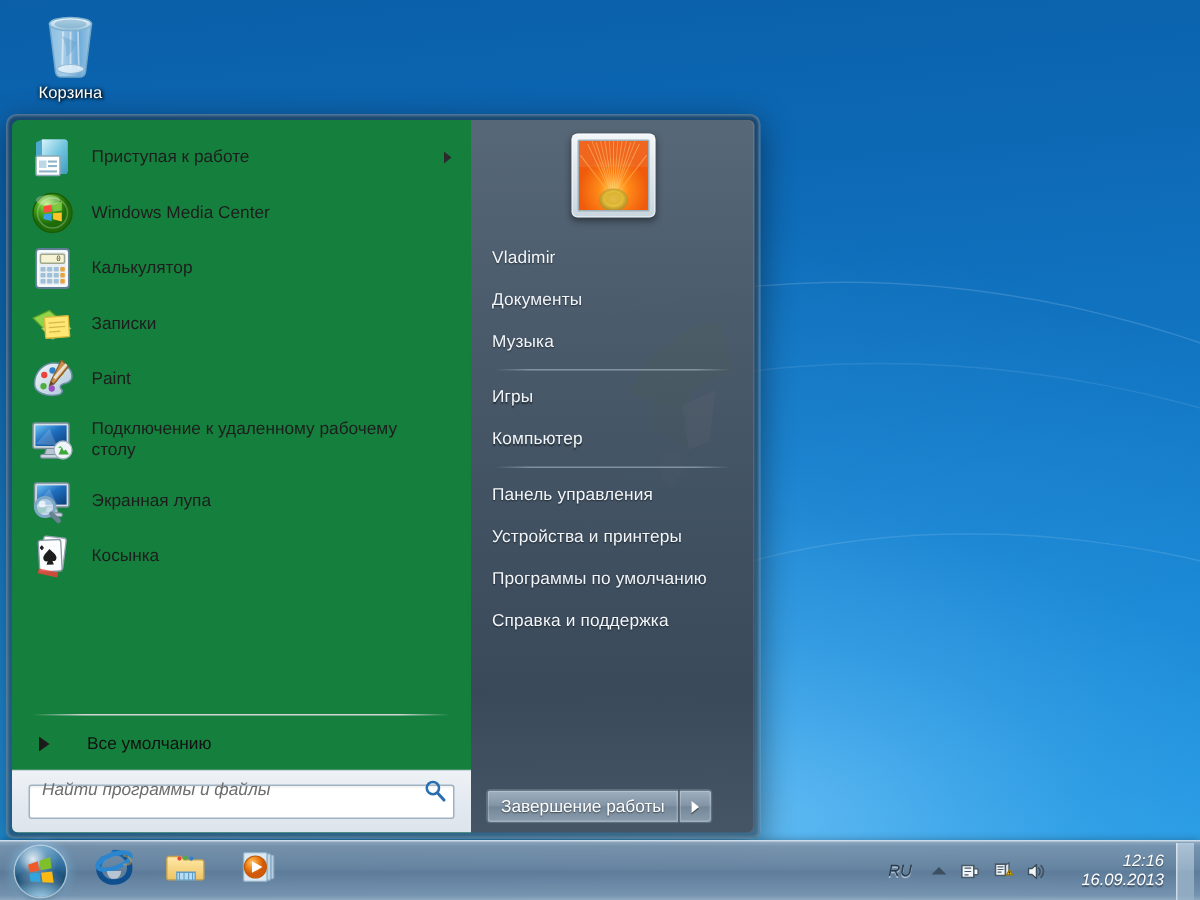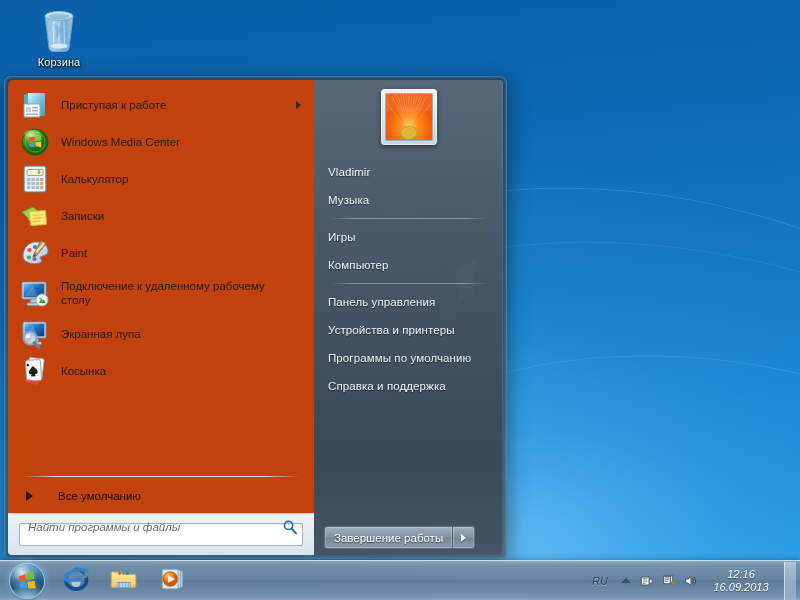--- a/index.html
+++ b/index.html
@@ -36,21 +36,21 @@
     border-radius:50%; pointer-events:none;
   }
   
   #win-logo {
     position:absolute; left:415px; top:208px; width:190px; height:150px;
     pointer-events:none;
   }
 
   
   #recycle-bin {
-    position:absolute; left:20px; top:4px; width:78px; height:72px;
+    position:absolute; left:8px; top:4px; width:78px; height:72px;
     text-align:center; cursor:default;
   }
   #recycle-bin .rb-icon { width:46px; height:48px; margin:2px auto 2px; position:relative; }
   #recycle-bin .rb-label {
     font-size:11px; color:#fff; line-height:12px;
     text-shadow:0 0 3px rgba(0,0,0,0.9), 1px 1px 2px rgba(0,0,0,0.85);
     letter-spacing:0.1px;
   }
 
   
@@ -60,21 +60,21 @@
     background:rgba(36,50,62,0.55);
     border:1px solid rgba(120,150,175,0.55);
     box-shadow:0 0 2px rgba(255,255,255,0.35) inset, 0 6px 22px rgba(0,0,0,0.45);
     padding:3px;
     display:flex;
     overflow:hidden;
   }
   
   #left-pane {
     width:360px; height:100%;
-    background:#c2410c;
+    background:#15803d;
     border-radius:5px 0 0 4px;
     display:flex; flex-direction:column;
     position:relative;
     justify-content:center;
   }
   #program-list {
     flex:1 1 auto; padding:6px 4px 0 4px; overflow:hidden;
   }
   .prog-item {
     display:flex; align-items:center; gap:0;
@@ -239,21 +239,21 @@
   }
   #tray-expand {
     width:20px; height:26px; display:flex; align-items:center; justify-content:center; cursor:default;
   }
   #tray-expand .chev {
     width:0; height:0; border-bottom:5px solid #3c4f60;
     border-left:5px solid transparent; border-right:5px solid transparent;
   }
   .tray-ico { width:22px; height:26px; display:flex; align-items:center; justify-content:center; cursor:default; }
   #clock {
-    width:78px; text-align:center; line-height:13px; padding:0 4px; cursor:default;
+    width:78px; text-align:right; line-height:13px; padding:0 4px; cursor:default;
   }
   #clock div { font-size:11px; color:#ffffff; text-shadow:0 1px 1px rgba(0,0,0,0.45); }
   #show-desktop {
     width:12px; height:38px; margin-left:4px;
     background:linear-gradient(180deg, rgba(215,232,245,0.55), rgba(160,185,205,0.55));
     border-left:1px solid rgba(255,255,255,0.55);
     cursor:default;
   }
 </style>
 </head>
@@ -536,20 +536,23 @@
           </svg>
         </div>
       </div>
     </div>
 
     <div id="places">
       <div class="place-item">
         <span class="place-label">Vladimir</span>
       </div>
       <div class="place-item">
+        <span class="place-label">Документы</span>
+      </div>
+      <div class="place-item">
         <span class="place-label">Музыка</span>
       </div>
 
       <div class="place-divider"></div>
 
       <div class="place-item">
         <span class="place-label">Игры</span>
       </div>
       <div class="place-item">
         <span class="place-label">Компьютер</span>

